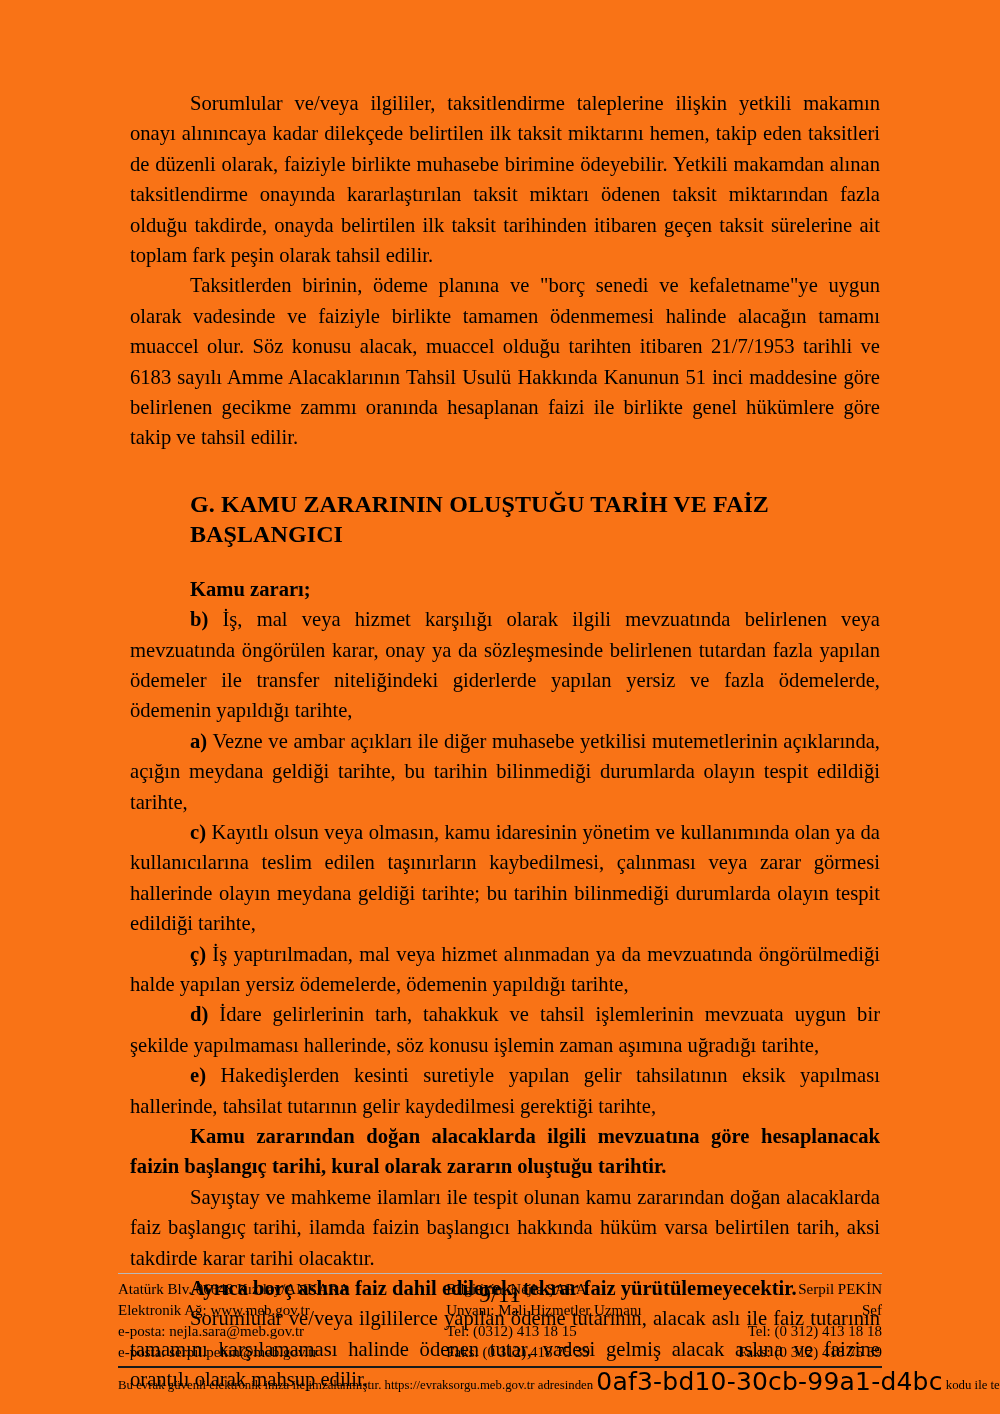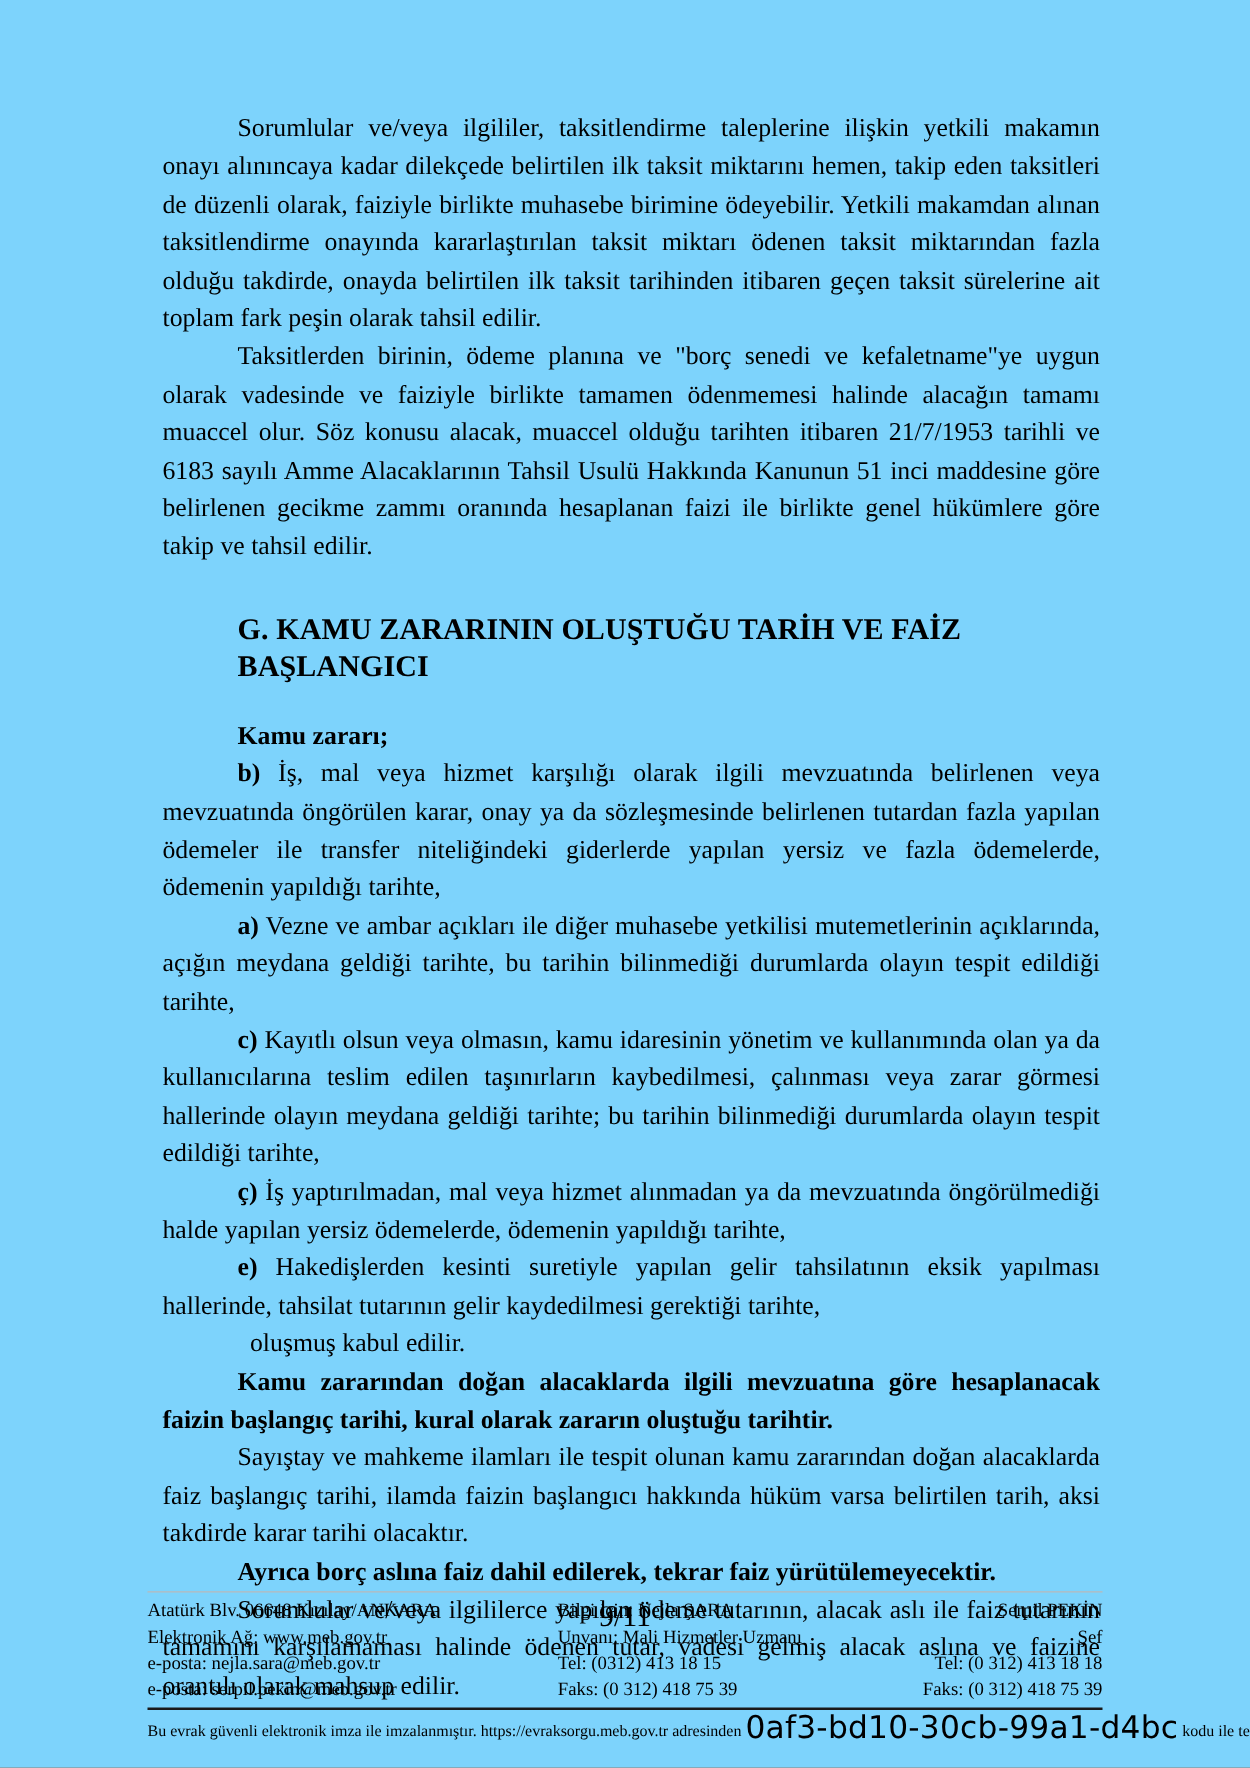--- a/index.html
+++ b/index.html
@@ -6,21 +6,21 @@
   html, body {
     margin: 0;
     padding: 0;
     background: #8a8a8a;
   }
   .page {
     position: relative;
     width: 1000px;
     height: 1414px;
     margin: 0 auto;
-    background: #7dd3fc;
+    background: #f97316;
     overflow: hidden;
     font-family: "Liberation Serif", "DejaVu Serif", serif;
     color: #000000;
     box-sizing: border-box;
   }
   .content {
     position: absolute;
     left: 130px;
     top: 88px;
     width: 750px;
@@ -144,24 +144,24 @@
     <p class="sub-heading">Kamu zararı;</p>
 
     <p class="body"><span class="lead">b)</span><span> İş, mal veya hizmet karşılığı olarak ilgili mevzuatında belirlenen veya mevzuatında öngörülen karar, onay ya da sözleşmesinde belirlenen tutardan fazla yapılan ödemeler ile transfer niteliğindeki giderlerde yapılan yersiz ve fazla ödemelerde, ödemenin yapıldığı tarihte,</span></p>
 
     <p class="body"><span class="lead">a)</span><span> Vezne ve ambar açıkları ile diğer muhasebe yetkilisi mutemetlerinin açıklarında, açığın meydana geldiği tarihte, bu tarihin bilinmediği durumlarda olayın tespit edildiği tarihte,</span></p>
 
     <p class="body"><span class="lead">c)</span><span> Kayıtlı olsun veya olmasın, kamu idaresinin yönetim ve kullanımında olan ya da kullanıcılarına teslim edilen taşınırların kaybedilmesi, çalınması veya zarar görmesi hallerinde olayın meydana geldiği tarihte; bu tarihin bilinmediği durumlarda olayın tespit edildiği tarihte,</span></p>
 
     <p class="body"><span class="lead">ç)</span><span> İş yaptırılmadan, mal veya hizmet alınmadan ya da mevzuatında öngörülmediği halde yapılan yersiz ödemelerde, ödemenin yapıldığı tarihte,</span></p>
 
+    <p class="body"><span class="lead">d)</span><span> İdare gelirlerinin tarh, tahakkuk ve tahsil işlemlerinin mevzuata uygun bir şekilde yapılmaması hallerinde, söz konusu işlemin zaman aşımına uğradığı tarihte,</span></p>
 
     <p class="body"><span class="lead">e)</span><span> Hakedişlerden kesinti suretiyle yapılan gelir tahsilatının eksik yapılması hallerinde, tahsilat tutarının gelir kaydedilmesi gerektiği tarihte,</span></p>
 
-    <p class="indent-line">oluşmuş kabul edilir.</p>
 
     <p class="body bold">Kamu zararından doğan alacaklarda ilgili mevzuatına göre hesaplanacak faizin başlangıç tarihi, kural olarak zararın oluştuğu tarihtir.</p>
 
     <p class="body">Sayıştay ve mahkeme ilamları ile tespit olunan kamu zararından doğan alacaklarda faiz başlangıç tarihi, ilamda faizin başlangıcı hakkında hüküm varsa belirtilen tarih, aksi takdirde karar tarihi olacaktır.</p>
 
     <p class="body bold">Ayrıca borç aslına faiz dahil edilerek, tekrar faiz yürütülemeyecektir.</p>
 
     <p class="body">Sorumlular ve/veya ilgililerce yapılan ödeme tutarının, alacak aslı ile faiz tutarının tamamını karşılamaması halinde ödenen tutar, vadesi gelmiş alacak aslına ve faizine orantılı olarak mahsup edilir.</p>
 
   </div>

